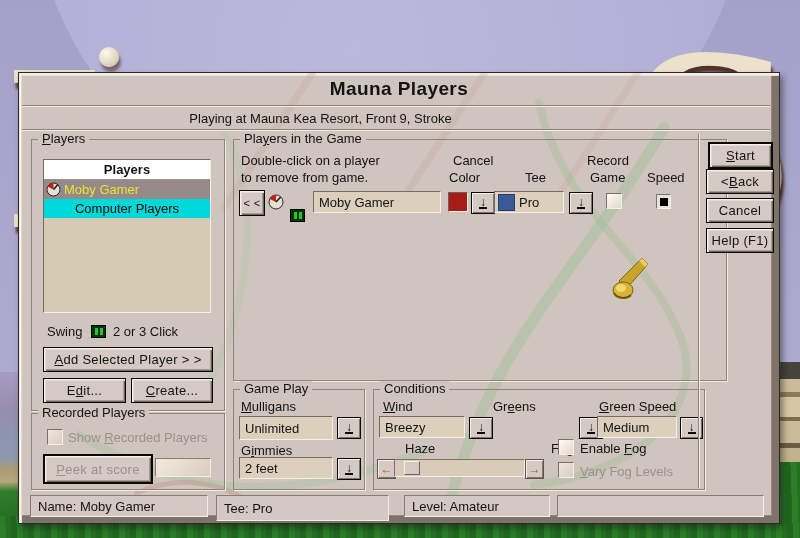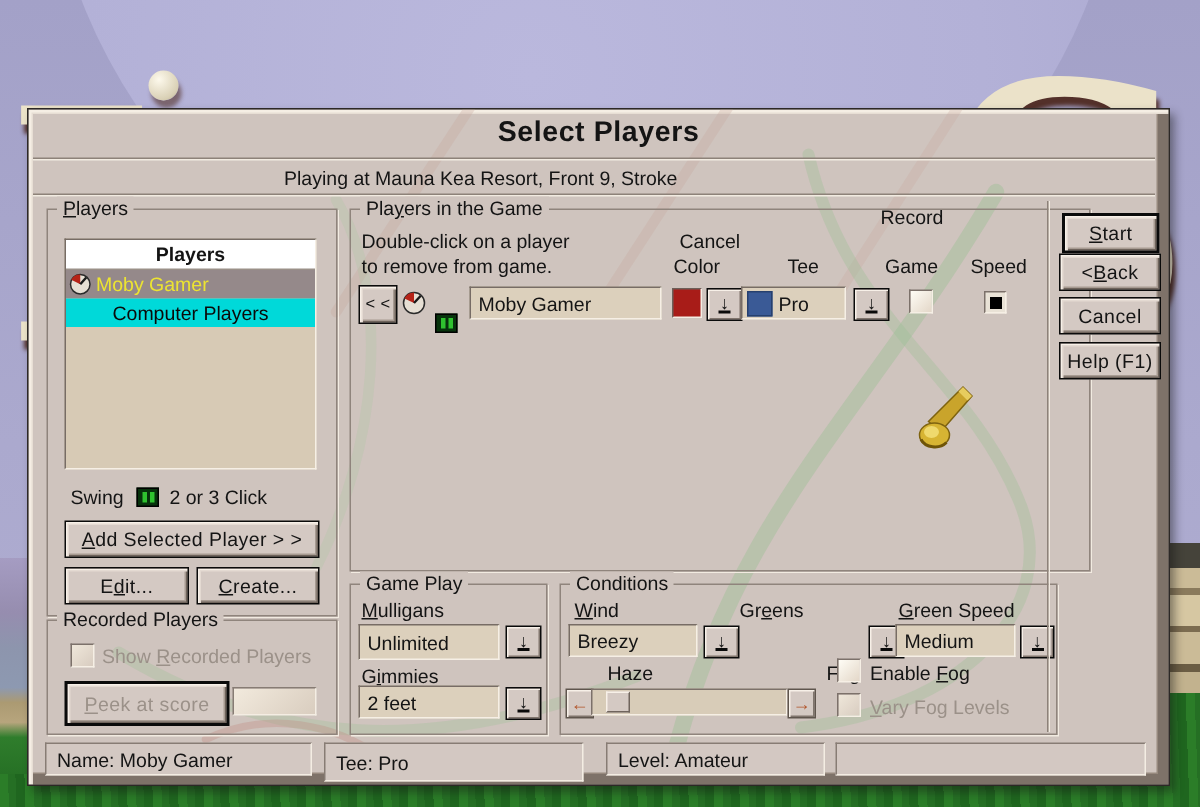--- a/index.html
+++ b/index.html
@@ -101,21 +101,21 @@
   <svg class="abs" width="42" height="46" style="left:590px;top:182px;">
     <g>
       <path d="M33 3 L39 9 L18 33 L10 26 Z" fill="#c9a42b" stroke="#7e6310" stroke-width="1"></path>
       <path d="M33 3 L39 9 L36 12 L30 6 Z" fill="#e7cc5e"></path>
       <ellipse cx="14" cy="35" rx="10" ry="8" fill="#d7b433" stroke="#7e6310" stroke-width="1"></ellipse>
       <ellipse cx="12" cy="33" rx="5" ry="4" fill="#efd96e"></ellipse>
       <path d="M5 38 A 10 8 0 0 0 22 40" fill="none" stroke="#6e5408" stroke-width="2"></path>
     </g>
   </svg>
 
-  <div class="abs" style="left:0;top:5px;width:760px;text-align:center;font-size:19px;font-weight:bold;letter-spacing:.4px;">Select Players</div>
+  <div class="abs" style="left:0;top:5px;width:760px;text-align:center;font-size:19px;font-weight:bold;letter-spacing:.4px;">Mauna Players</div>
   <div class="abs etchH" style="left:3px;top:32px;width:748px;"></div>
   <div class="abs" style="left:0;top:38px;width:603px;text-align:center;font-size:13px;">Playing at Mauna Kea Resort, Front 9, Stroke</div>
   <div class="abs etchH" style="left:3px;top:56px;width:748px;"></div>
 
   <div class="abs grp" style="left:12px;top:66px;width:192px;height:270px;">
     <span class="glabel"><u>P</u>layers</span>
   </div>
   <div class="abs" style="left:24px;top:86px;width:168px;height:154px;background:#d7cab5;
               border-top:1px solid #776c65;border-left:1px solid #776c65;
               border-bottom:1px solid #f6efe5;border-right:1px solid #f6efe5;box-sizing:border-box;">
@@ -156,21 +156,21 @@
 
   <div class="abs grp" style="left:214px;top:66px;width:468px;height:240px;padding-left:24px;">
     <span class="glabel">Pla<u>y</u>ers in the Game</span>
   </div>
   <span class="abs lbl" style="left:222px;top:80px;">Double-click on a player</span>
   <span class="abs lbl" style="left:222px;top:97px;">to remove from game.</span>
 
   <span class="abs lbl" style="left:434px;top:80px;">Cancel</span>
   <span class="abs lbl" style="left:430px;top:97px;">Color</span>
   <span class="abs lbl" style="left:506px;top:97px;">Tee</span>
-  <span class="abs lbl" style="left:568px;top:64px;">Record</span>
+  <span class="abs lbl" style="left:568px;top:80px;">Record</span>
   <span class="abs lbl" style="left:571px;top:97px;">Game</span>
   <span class="abs lbl" style="left:628px;top:97px;">Speed</span>
 
   <div class="abs btn" style="left:220px;top:117px;width:24px;height:24px;font-size:11px;">&lt; &lt;</div>
   <svg class="abs" width="16" height="16" style="left:249px;top:121px;">
     <circle cx="8" cy="8" r="7" fill="#e6dfd4" stroke="#2a2a2a"></circle>
     <path d="M8 8 L1.6 5 A7 7 0 0 1 8 1 Z" fill="#b62318"></path>
     <line x1="8" y1="8" x2="12.5" y2="3.2" stroke="#1a1a1a" stroke-width="1.6"></line>
   </svg>
   <div class="abs meter" style="left:271px;top:123px;">

